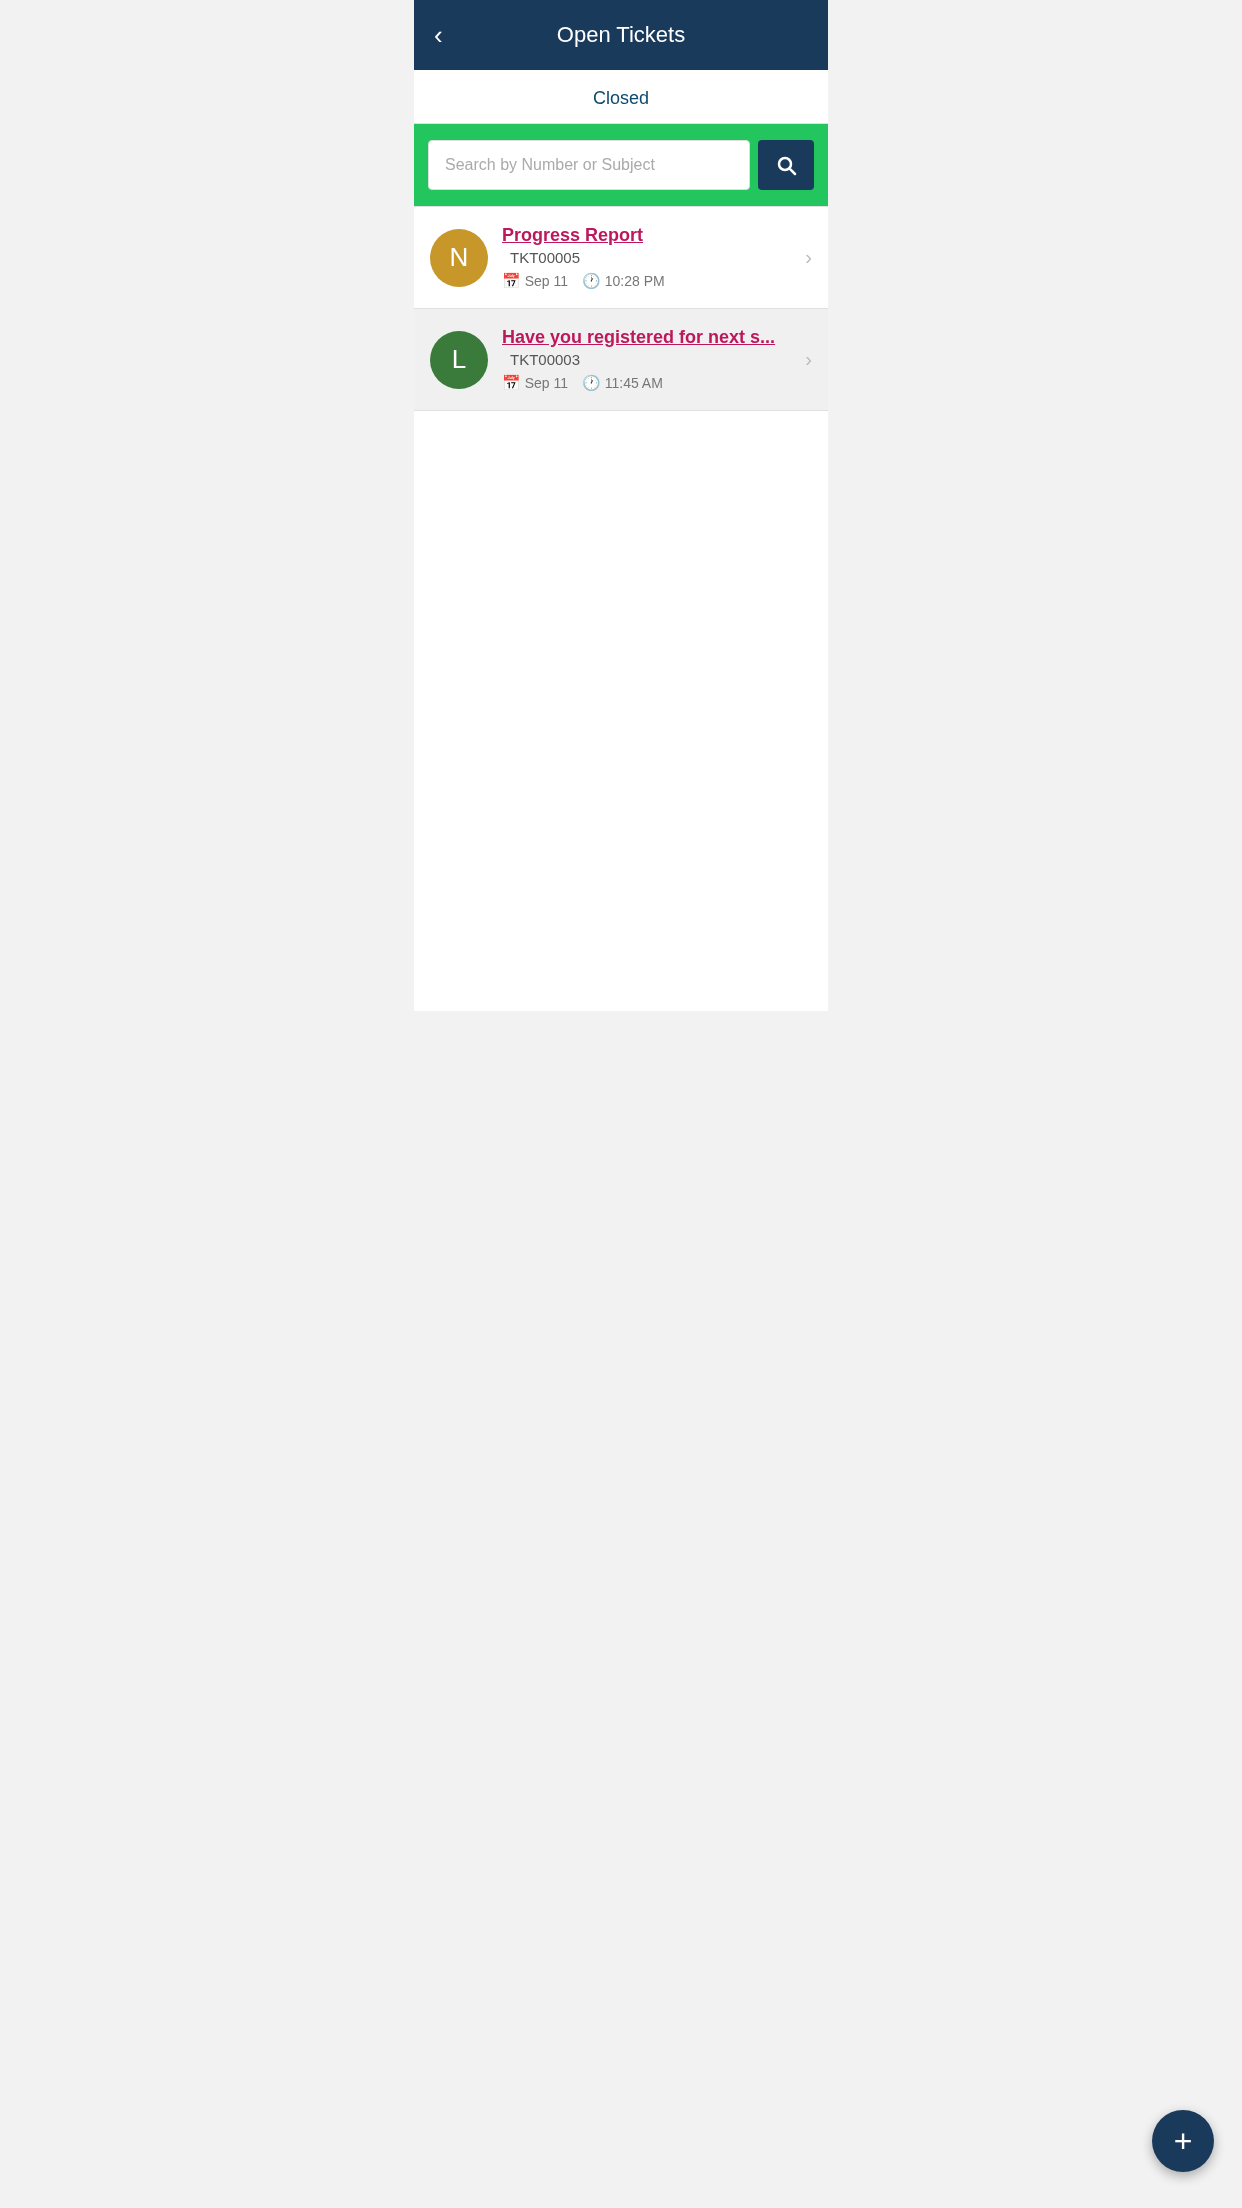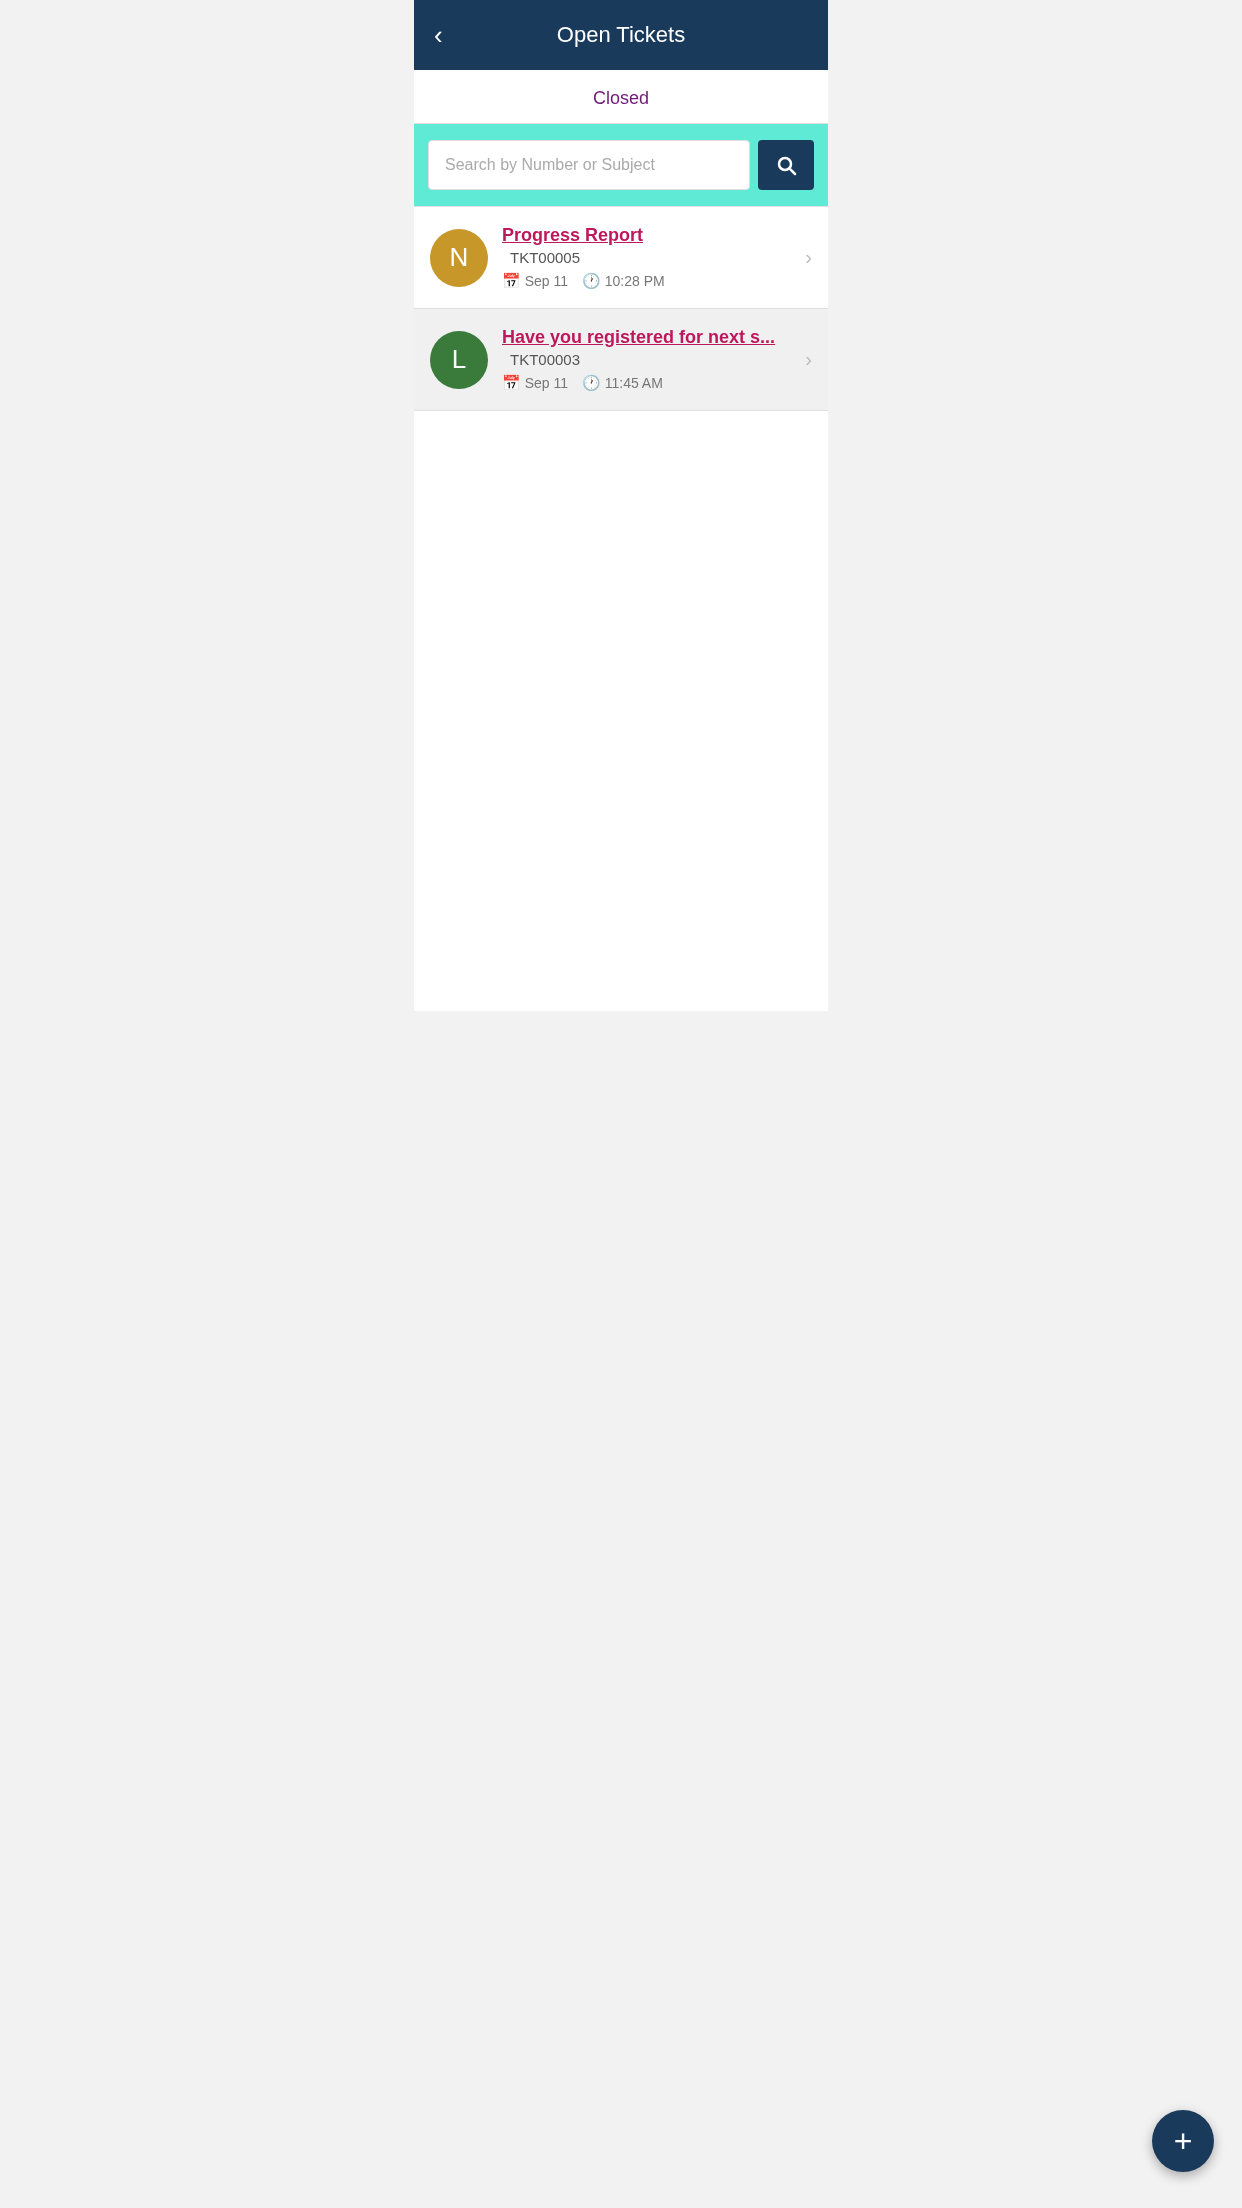--- a/index.html
+++ b/index.html
@@ -47,42 +47,42 @@
       border-bottom: 1px solid #e0e0e0;
     }
 
     .tab {
       flex: 1;
       text-align: center;
       padding: 18px 0 14px;
       font-size: 18px;
       cursor: pointer;
       position: relative;
-      color: #701a75;
+      color: #0c4a6e;
     }
 
     .tab.active {
       color: #222;
       font-weight: 500;
     }
 
     .tab.active::after {
       content: '';
       position: absolute;
       bottom: 0;
       left: 20%;
       right: 20%;
       height: 3px;
       background: #3aa8d8;
       border-radius: 2px;
     }
 
     
     .search-container {
-      background: #5eead4;
+      background: #22c55e;
       padding: 16px 14px;
       display: flex;
       gap: 8px;
       border-bottom: 1px solid #e0e0e0;
     }
 
     .search-input {
       flex: 1;
       border: 1px solid #ddd;
       border-radius: 4px;

